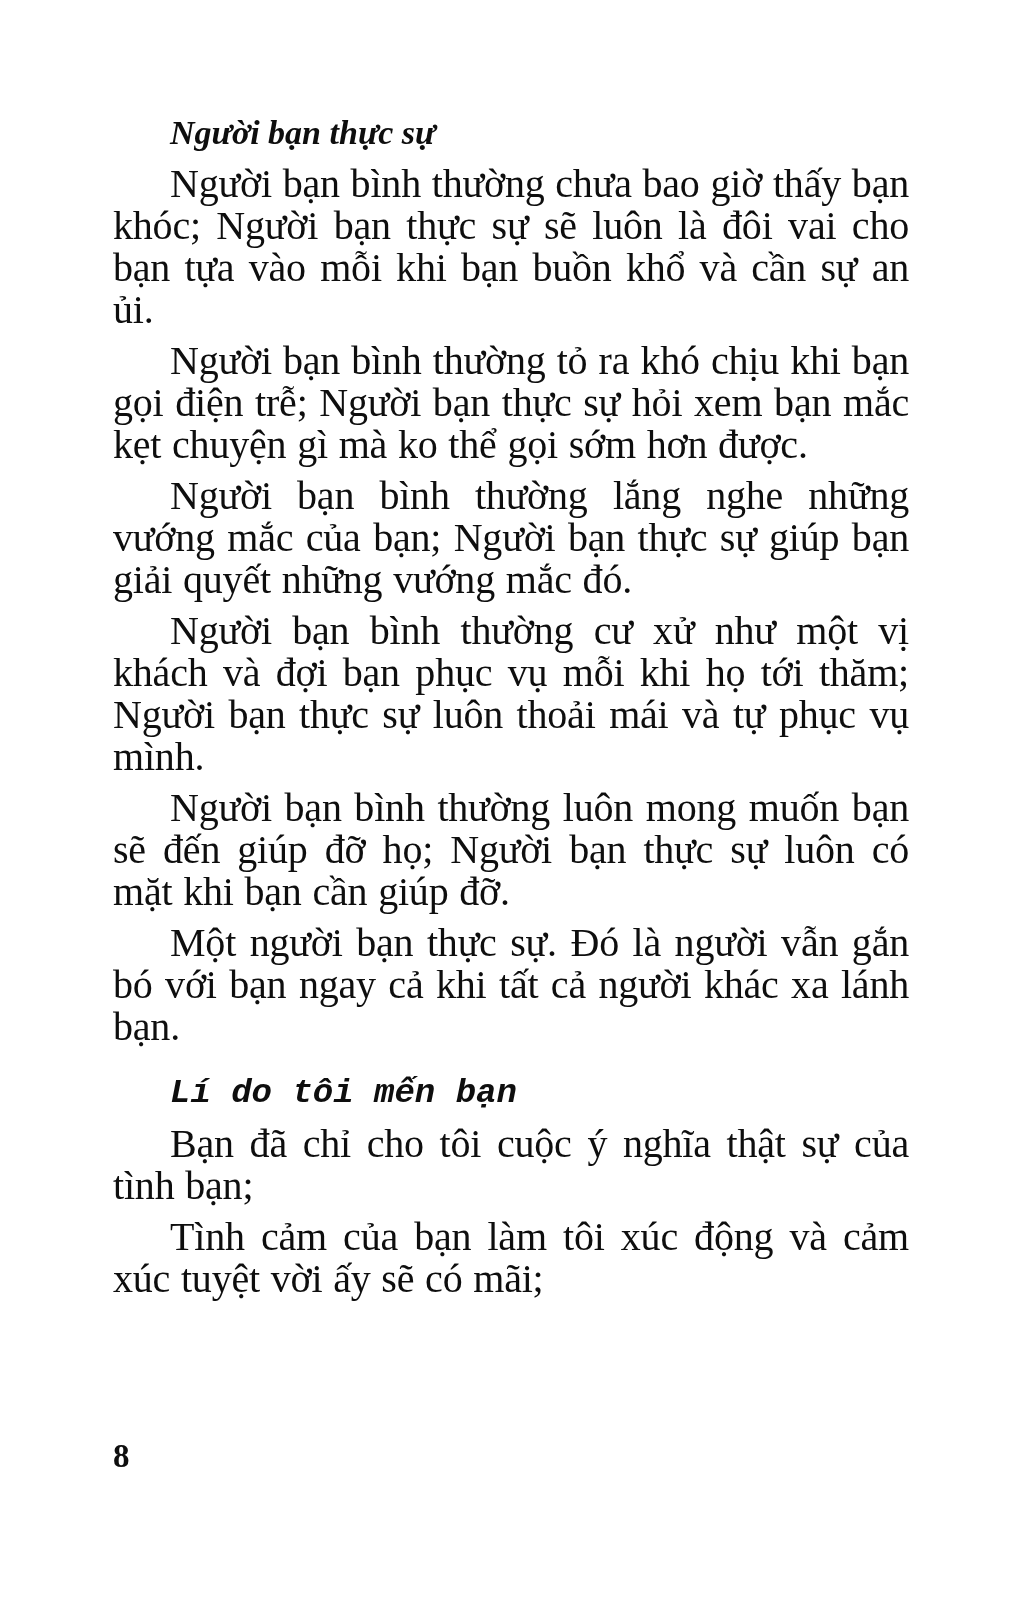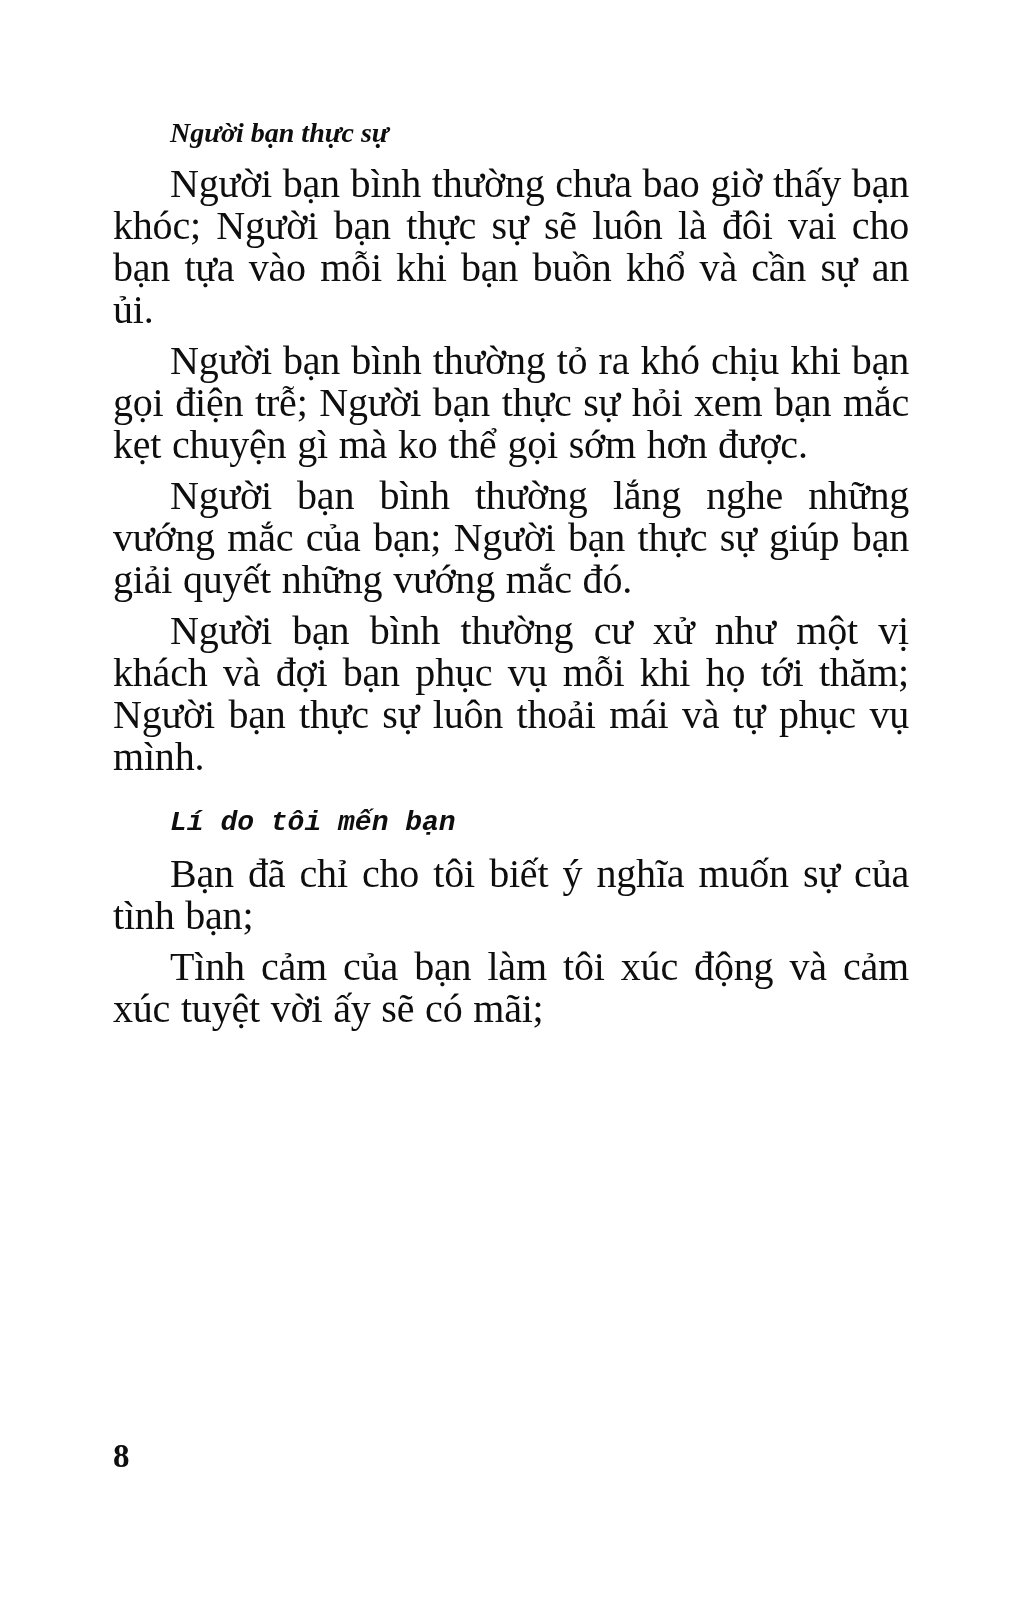--- a/index.html
+++ b/index.html
@@ -15,21 +15,21 @@
     font-family: "Liberation Serif", "DejaVu Serif", serif;
     color: #0e0e0e;
   }
   .content {
     position: absolute;
     left: 113px;
     top: 112px;
     width: 796px;
   }
   .heading {
-    font-size: 28px;
+    font-size: 34px;
     line-height: 42px;
     font-weight: bold;
     font-style: italic;
     margin: 0 0 4px 0;
     text-indent: 57px;
   }
   .heading.heading-2 {
     margin-top: 24px;
     margin-bottom: 6px;
     font-family: Liberation Mono, monospace;
@@ -57,22 +57,24 @@
 
 <div class="page">
   <main class="content">
 
     <h2 class="heading">Người bạn thực sự</h2>
 
     <p class="para">Người bạn bình thường chưa bao giờ thấy bạn khóc; Người bạn thực sự sẽ luôn là đôi vai cho bạn tựa vào mỗi khi bạn buồn khổ và cần sự an ủi.</p>
     <p class="para">Người bạn bình thường tỏ ra khó chịu khi bạn gọi điện trễ; Người bạn thực sự hỏi xem bạn mắc kẹt chuyện gì mà ko thể gọi sớm hơn được.</p>
     <p class="para">Người bạn bình thường lắng nghe những vướng mắc của bạn; Người bạn thực sự giúp bạn giải quyết những vướng mắc đó.</p>
     <p class="para">Người bạn bình thường cư xử như một vị khách và đợi bạn phục vụ mỗi khi họ tới thăm; Người bạn thực sự luôn thoải mái và tự phục vụ mình.</p>
+    <p class="para">Người bạn bình thường luôn mong muốn bạn sẽ đến giúp đỡ họ; Người bạn thực sự luôn có mặt khi bạn cần giúp đỡ.</p>
+    <p class="para">Một người bạn thực sự. Đó là người vẫn gắn bó với bạn ngay cả khi tất cả người khác xa lánh bạn.</p>
 
     <h2 class="heading heading-2">Lí do tôi mến bạn</h2>
 
-    <p class="para">Bạn đã chỉ cho tôi biết ý nghĩa muốn sự của tình bạn;</p>
+    <p class="para">Bạn đã chỉ cho tôi cuộc ý nghĩa thật sự của tình bạn;</p>
     <p class="para">Tình cảm của bạn làm tôi xúc động và cảm xúc tuyệt vời ấy sẽ có mãi;</p>
 
   </main>
 
   <div class="page-number">8</div>
 </div>
 
 </body></html>

